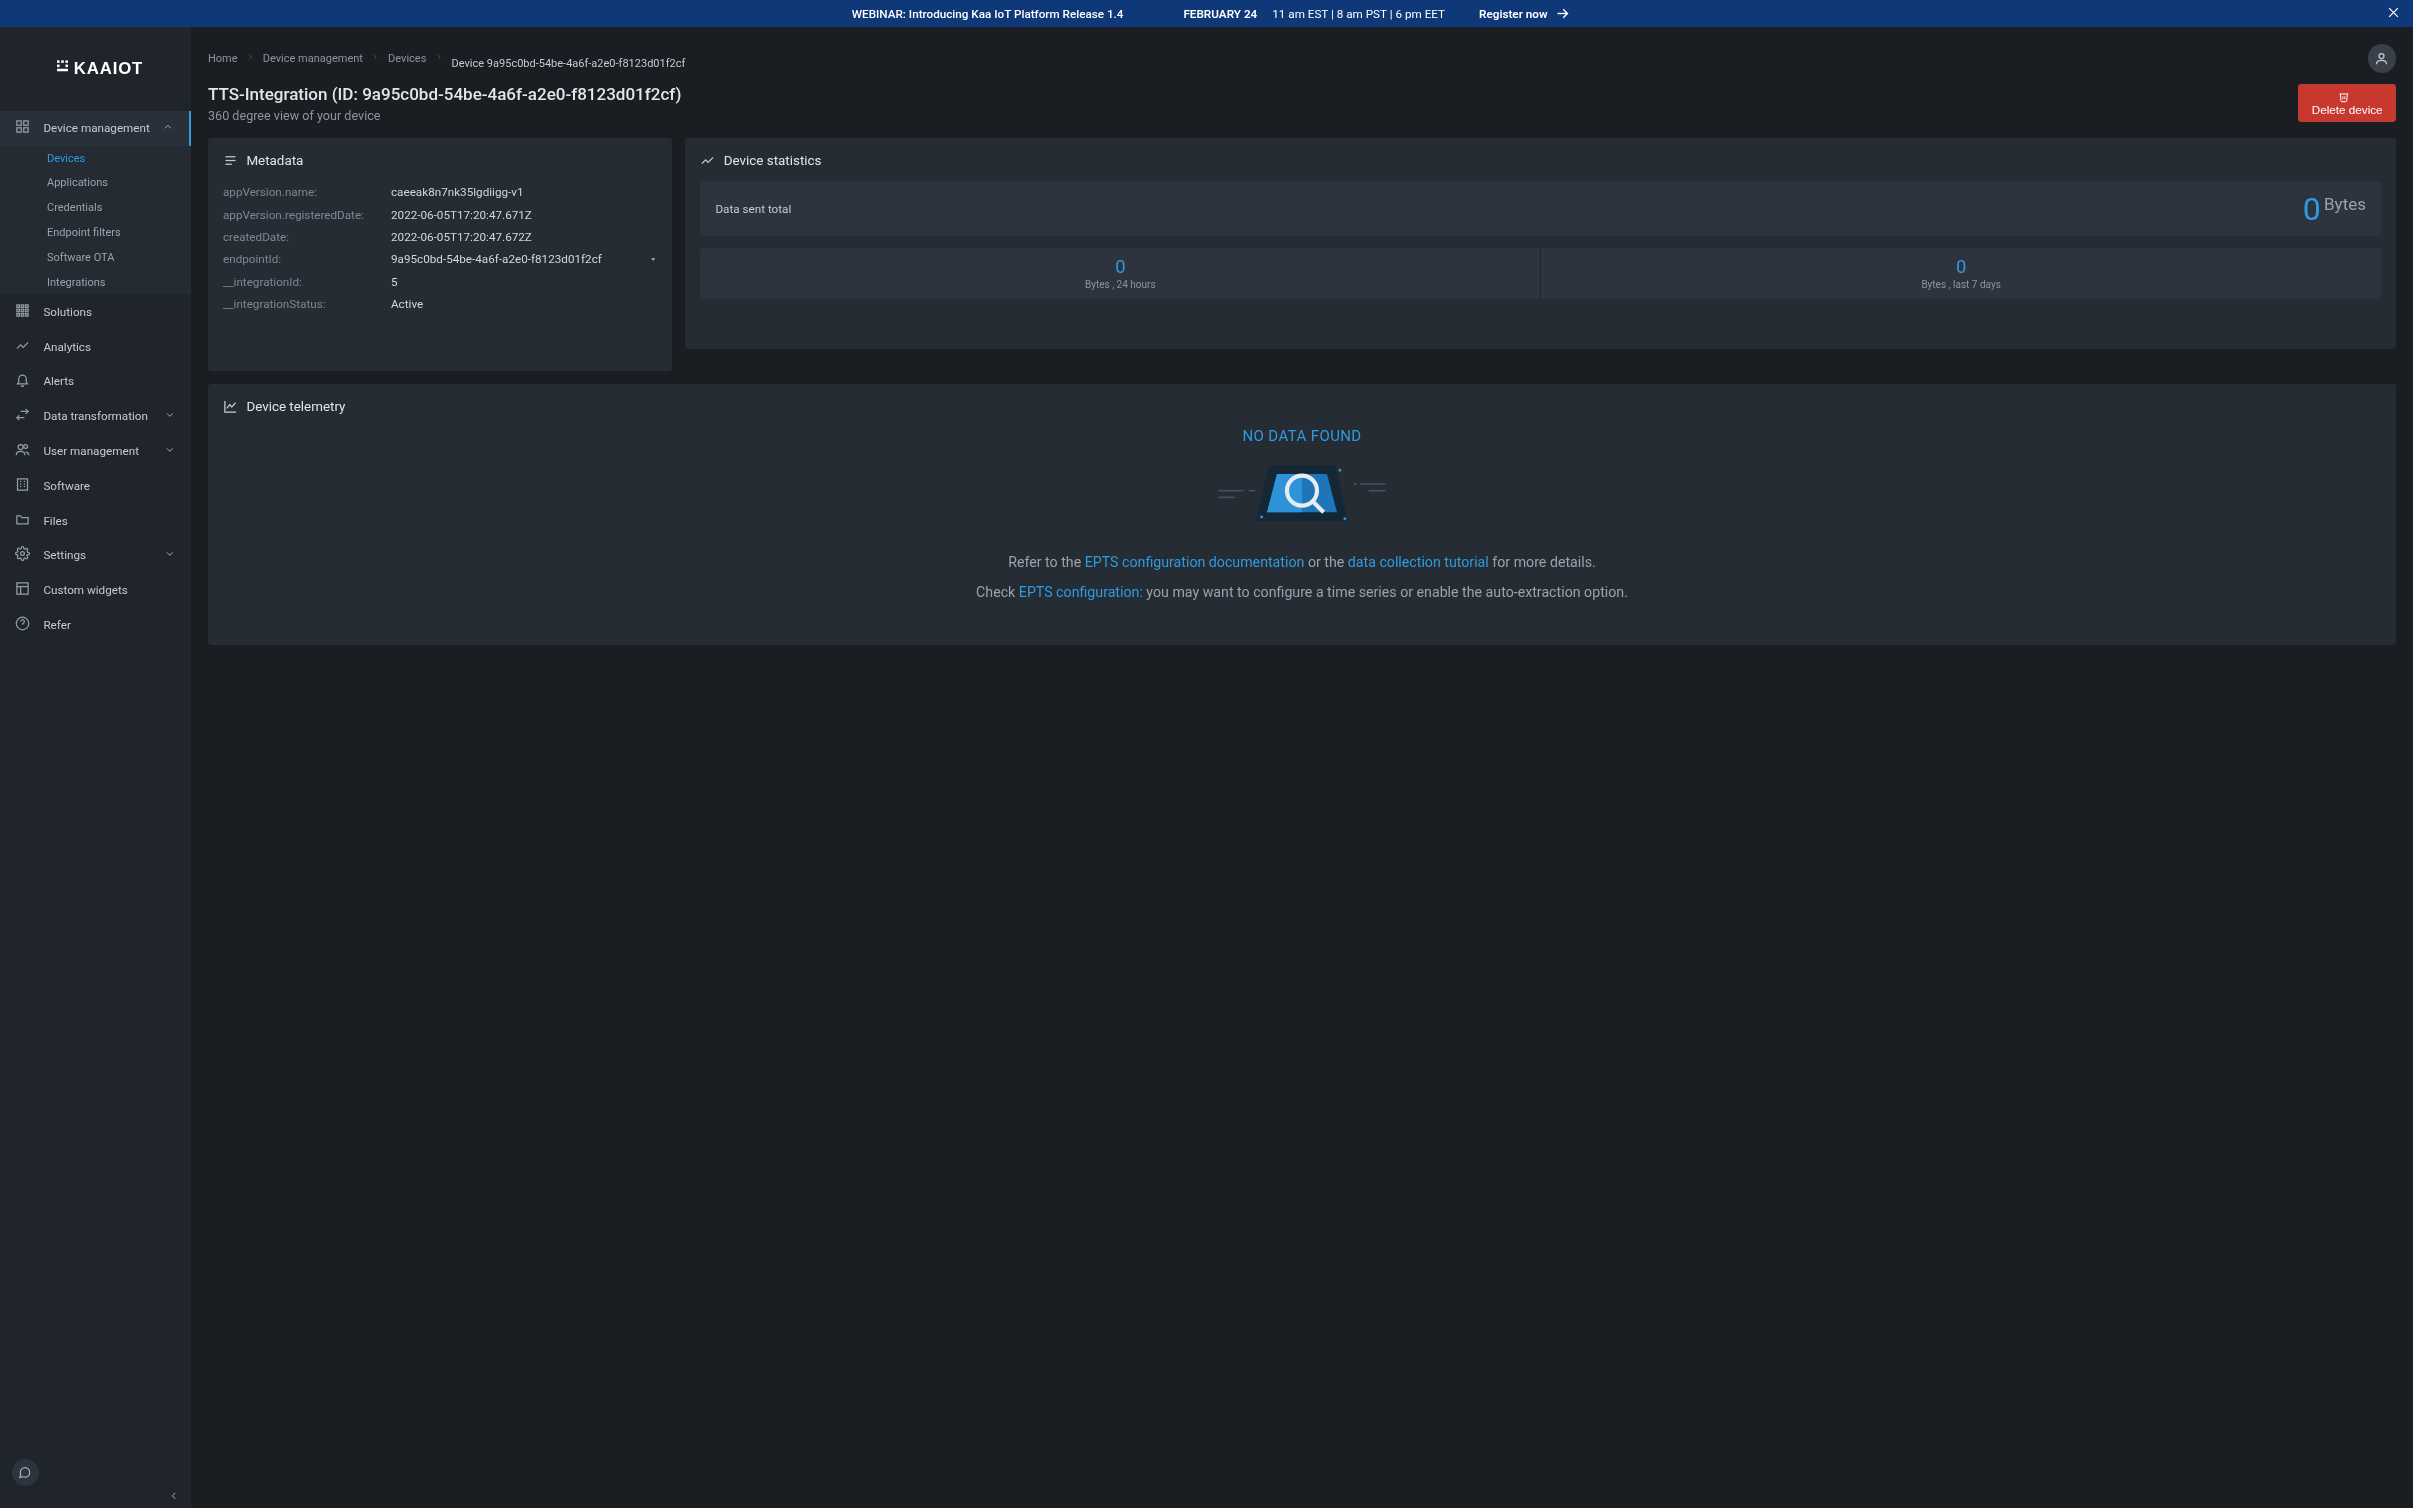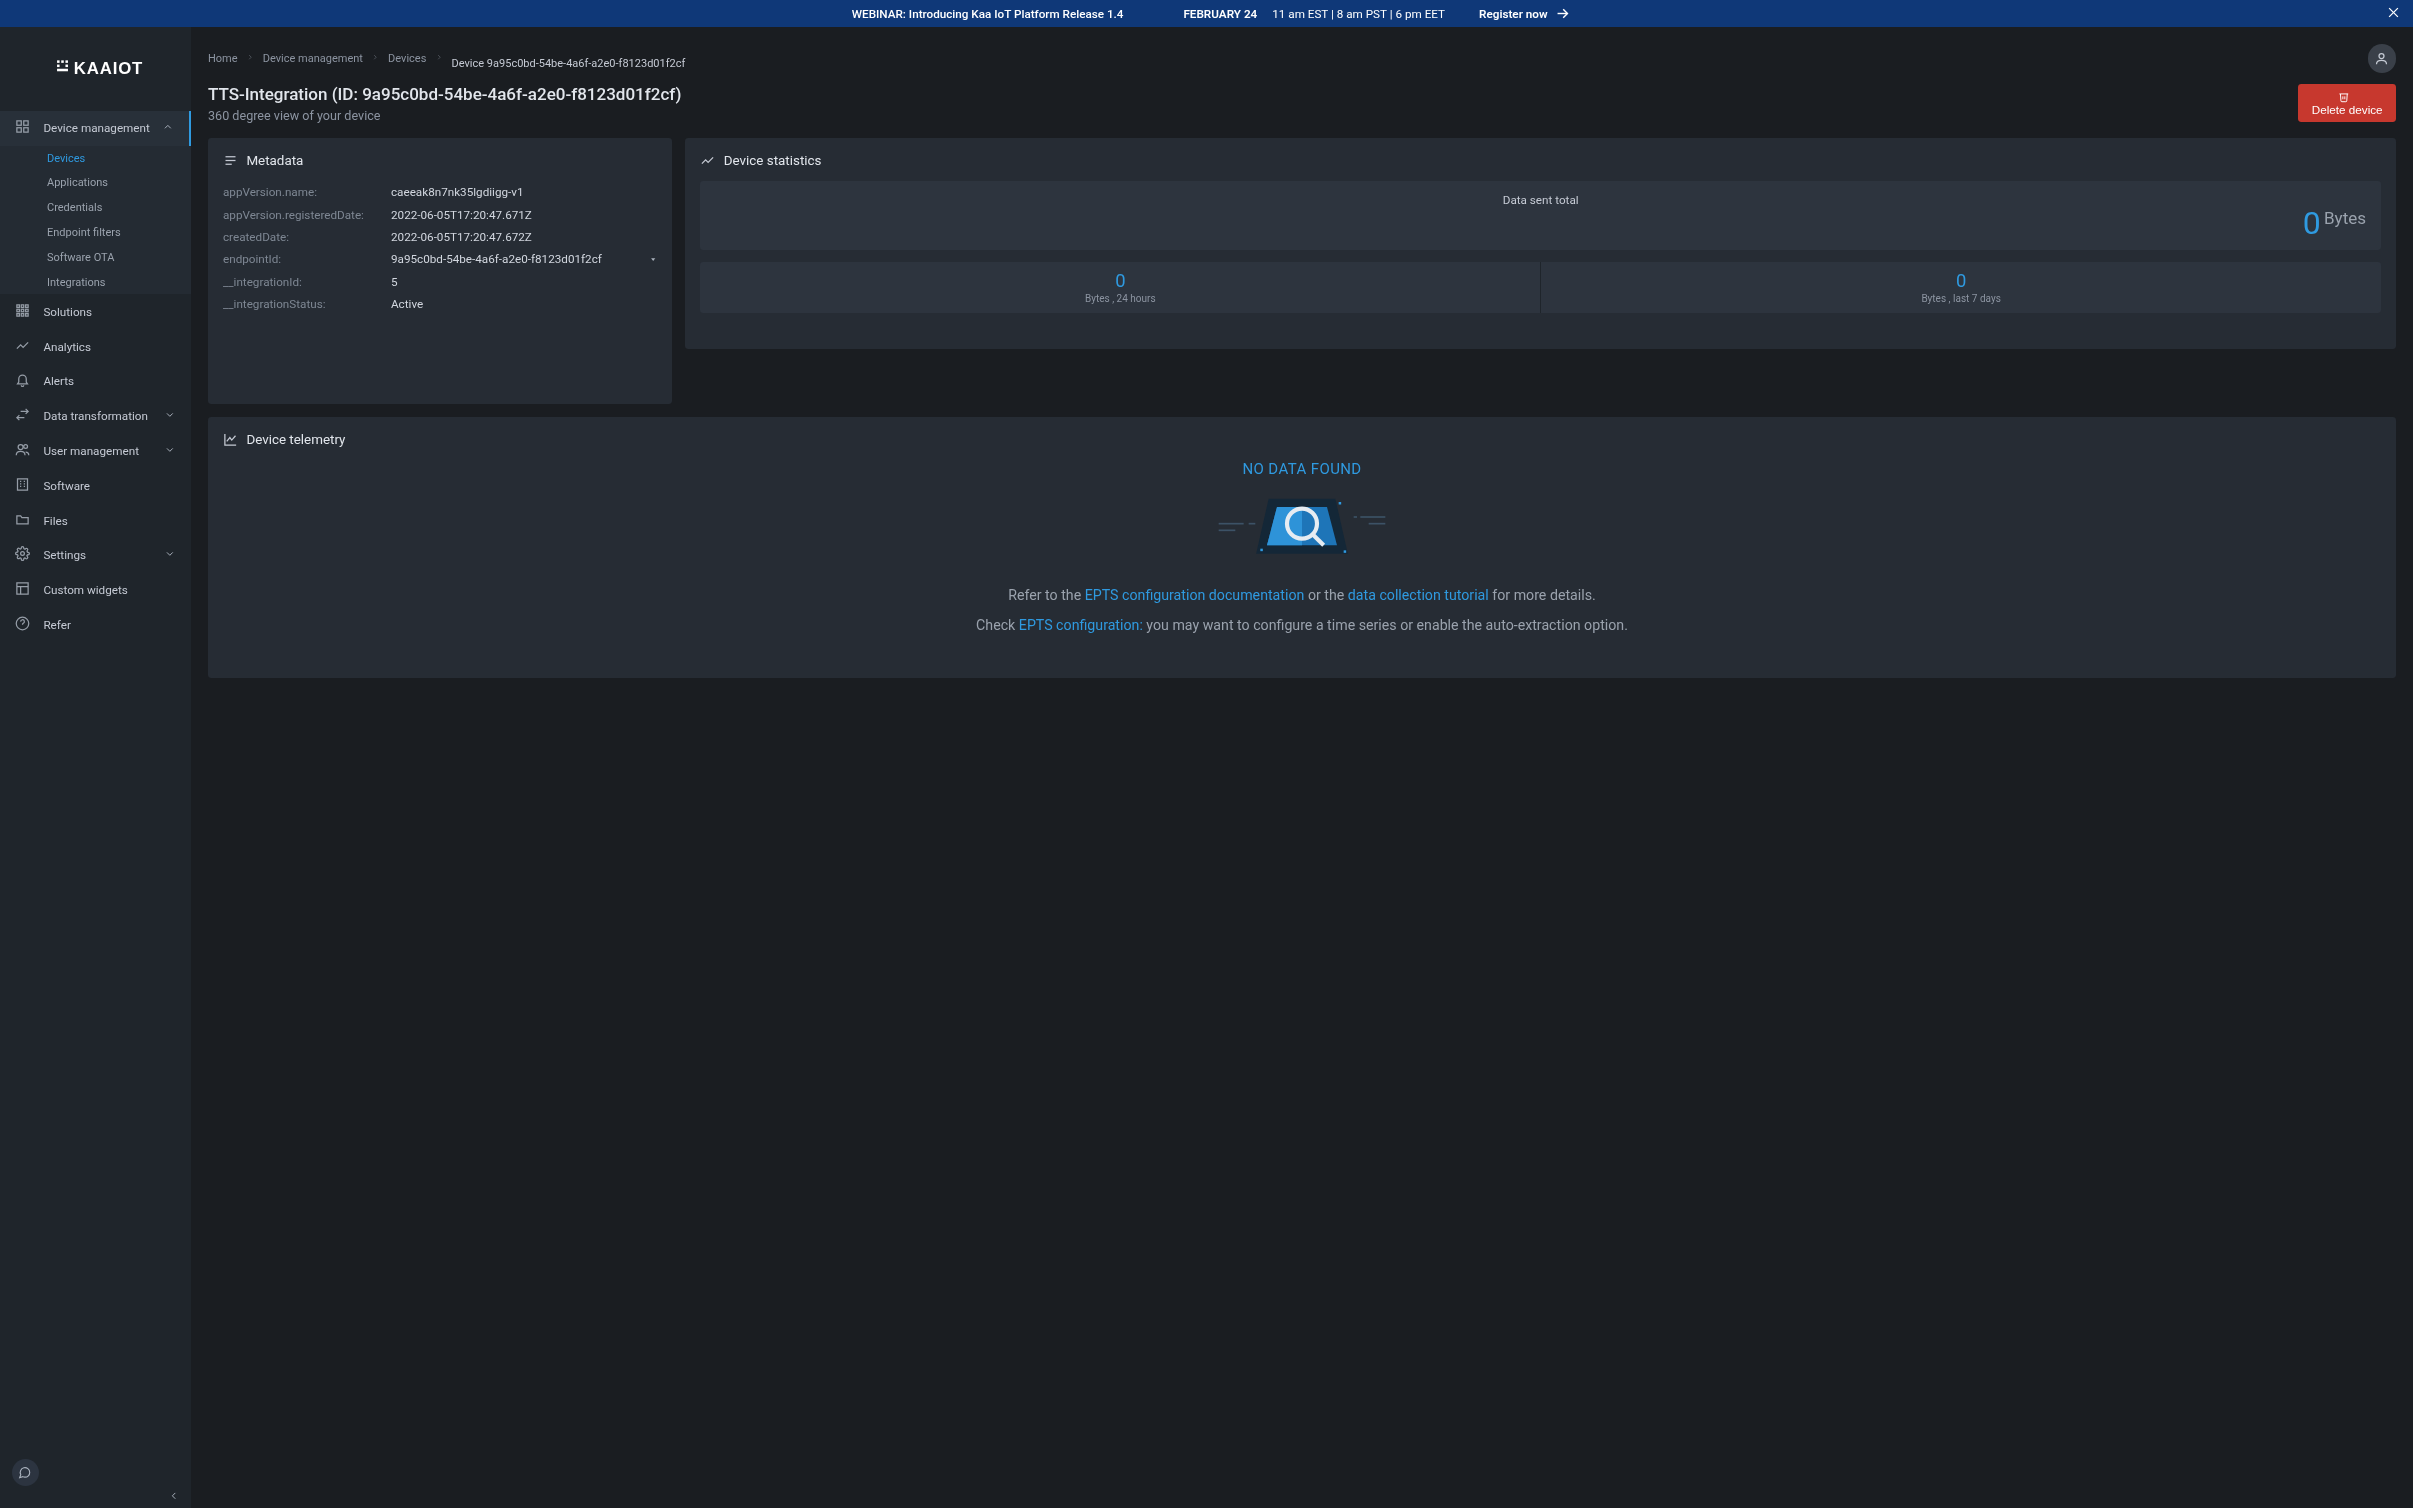--- a/index.html
+++ b/index.html
@@ -44,29 +44,29 @@
 .page-titles h1 { font-size: 17px; font-weight:500; color:#e2e6ec; }
 .page-titles p { font-size: 12.6px; color:#8c94a1; margin-top:3.4px; }
 .delete-btn { margin-left:auto; background:#c7382e; color:#fff; border:none; border-radius:3.4px; padding: 6.7px 13.4px; font-size:11.7px; display:flex; align-items:center; cursor:pointer;flex-direction:column; }
 .delete-btn svg { margin-right:6.7px; }
 
 .row { display:flex; gap:13.4px; }
 .card { background:#262c34; border-radius:3.4px; padding: 15px; }
 .card-title { display:flex; align-items:center; font-size:13.4px; color:#e2e6ec; margin-bottom: 13.4px; }
 .card-title svg { margin-right:8.4px; }
 
-.metadata-card { flex: 0 0 464px; height: 266px; }
+.metadata-card { flex: 0 0 464px; height: 233px; }
 .meta-row { display:flex; align-items:center; padding: 4.2px 0; font-size:11.7px; }
 .meta-key { width: 168px; color:#7e8793; }
 .meta-val { color:#d2d7df; flex:1; }
 .meta-val.dropdown { display:flex; align-items:center; cursor:pointer; }
 .meta-val.dropdown .dd-chev { margin-left:auto; }
 
 .stats-card { flex:1; height: 211px; padding:15px 15px; }
-.stat-big { background:#2d343e; border-radius:3.4px; padding: 11.7px 15px; display:flex; align-items:center; margin-bottom: 11.7px; flex-direction: column; }
+.stat-big { background:#2d343e; border-radius:3.4px; padding: 11.7px 15px; display:flex; align-items:center; margin-bottom: 11.7px; }
 .stat-big-label { font-size:11.7px; color:#c5cad4; }
 .stat-big-val { margin-left:auto; display:flex; align-items:flex-start; }
 .stat-big-num { font-size: 32px; font-weight:400; color:#2f9ae0; line-height:1; }
 .stat-big-unit { font-size:17px; color:#9aa2ad; margin-left:3.4px; margin-top:1.7px; }
 .stat-split { display:flex; background:#2d343e; border-radius:3.4px; }
 .stat-half { flex:1; text-align:center; padding: 8.4px 0; }
 .stat-half + .stat-half { border-left:0.8px solid #1f252b; }
 .stat-half-num { font-size:18.4px; color:#2f9ae0; }
 .stat-half-lbl { font-size:10px; color:#8c94a1; margin-top:1.7px; }
 

